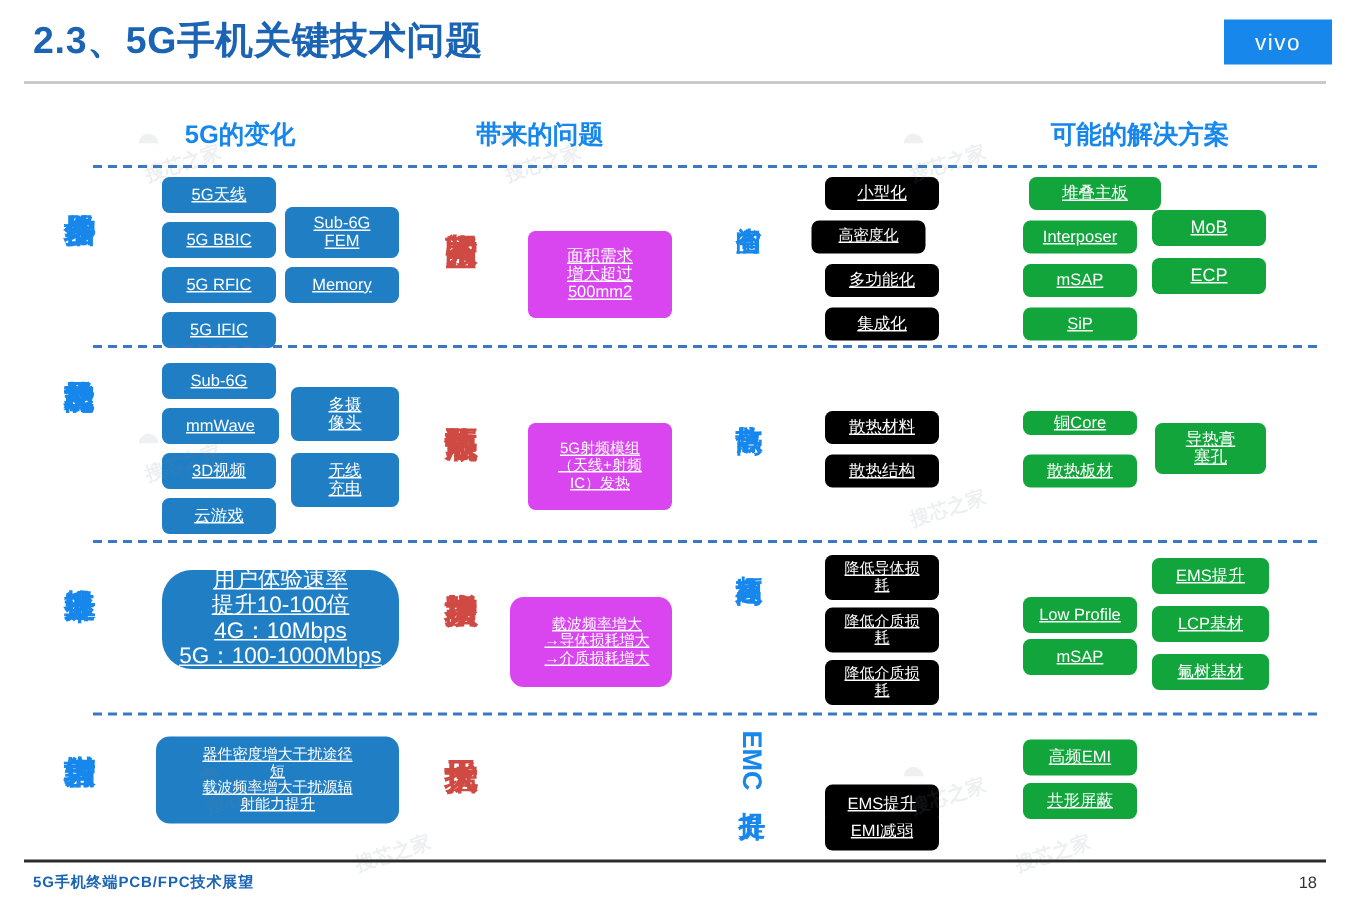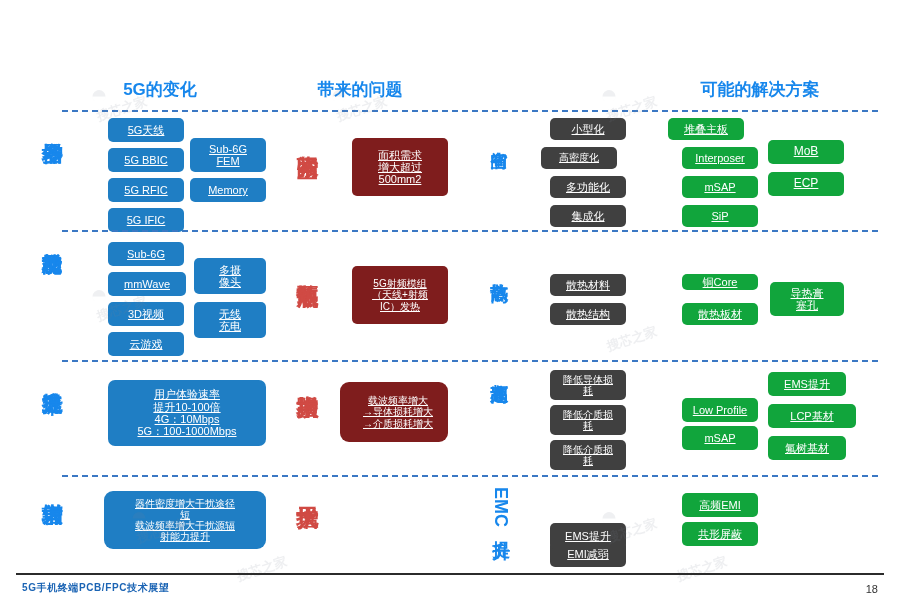--- a/index.html
+++ b/index.html
@@ -70,23 +70,23 @@
   .box {
     position: absolute;
     display: flex; align-items: center; justify-content: center;
     text-align: center; color: #fff;
     border-radius: 5px;
     line-height: 1.12;
     padding: 2px 3px;
     text-decoration: underline;
   }
   .box.blue-d  { background: #1f7ec4; }
-  .box.blue-l  { background: #404040; }
+  .box.blue-l  { background: #000000; }
   .box.green   { background: #11a53c; }
-  .box.red     { background: #7f1d1d; }
+  .box.red     { background: #d946ef; margin-top: 16px; }
 
   
   .footer-rule {
     position: absolute; left: 16px; right: 16px; bottom: 28px;
     height: 2px; background: #2b2b2b;
   }
   .footer-text {
     position: absolute; left: 22px; bottom: 8px;
     font-size: 10px; font-weight: bold; color: #1b64b4;
     letter-spacing: 0.6px; white-space: nowrap;
@@ -106,20 +106,25 @@
   .wm-ic {
     position: absolute; pointer-events: none;
     color: rgba(120,130,145,0.12); font-size: 30px;
   }
 </style>
 </head>
 <body>
 
 <div class="slide">
 
+  <div class="header">
+    <div class="slide-title">2.3、5G手机关键技术问题</div>
+    <div class="vivo-logo">vivo</div>
+    <div class="header-rule"></div>
+  </div>
 
   <div class="col-headers">
     <div class="col-head ch1">5G的变化</div>
     <div class="col-head ch2">带来的问题</div>
     <div class="col-head ch4">可能的解决方案</div>
   </div>
 
   <div class="rows">
 
     <div class="row r1">
@@ -142,21 +147,21 @@
 增大超过
 500mm2</div>
 
       <div class="vlabel blue" style="left:490px; top:28px; font-size:17px;">省空间</div>
 
       <div class="box blue-l" style="left:550px; top:8px;  width:76px; height:22px; font-size:11px;">小型化</div>
       <div class="box blue-l" style="left:541px; top:37px; width:76px; height:22px; font-size:10px;">高密度化</div>
       <div class="box blue-l" style="left:550px; top:66px; width:76px; height:22px; font-size:11px;">多功能化</div>
       <div class="box blue-l" style="left:550px; top:95px; width:76px; height:22px; font-size:11px;">集成化</div>
 
-      <div class="box green" style="left:668px; top:8px;  width:76px; height:22px; font-size:11px;">堆叠主板</div>
+      <div class="box green" style="left:686px; top:8px;  width:88px; height:22px; font-size:11px;">堆叠主板</div>
       <div class="box green" style="left:682px; top:37px; width:76px; height:22px; font-size:11px;">Interposer</div>
       <div class="box green" style="left:682px; top:66px; width:76px; height:22px; font-size:11px;">mSAP</div>
       <div class="box green" style="left:682px; top:95px; width:76px; height:22px; font-size:11px;">SiP</div>
 
       <div class="box green" style="left:768px; top:30px; width:76px; height:24px; font-size:12px;">MoB</div>
       <div class="box green" style="left:768px; top:62px; width:76px; height:24px; font-size:12px;">ECP</div>
     </div>
 
     <div class="row r2">
       <div class="row-divider"></div>
@@ -189,21 +194,21 @@
 
       <div class="box green" style="left:770px; top:52px; width:74px; height:34px; font-size:11px; white-space:pre-line;">导热膏
 塞孔</div>
     </div>
 
     <div class="row r3">
       <div class="row-divider"></div>
 
       <div class="vlabel blue" style="left:42px; top:16px; font-size:21px;">速率提升</div>
 
-      <div class="box blue-d" style="left:108px; top:20px; width:158px; height:66px; font-size:11px; white-space:pre-line; border-radius:7px;">用户体验速率
+      <div class="box blue-d" style="left:108px; top:20px; width:158px; height:66px; font-size:15px; white-space:pre-line; border-radius:20px;">用户体验速率
 提升10-100倍
 4G：10Mbps
 5G：100-1000Mbps</div>
 
       <div class="vlabel red" style="left:296px; top:18px; font-size:22px;">路损增大</div>
 
       <div class="box red" style="left:340px; top:22px; width:108px; height:60px; font-size:10px; white-space:pre-line; border-radius:9px;padding-left:11px;">载波频率增大
 →导体损耗增大
 →介质损耗增大</div>
 
@@ -213,21 +218,21 @@
 耗</div>
       <div class="box blue-l" style="left:550px; top:45px; width:76px; height:30px; font-size:10px; white-space:pre-line;">降低介质损
 耗</div>
       <div class="box blue-l" style="left:550px; top:80px; width:76px; height:30px; font-size:10px; white-space:pre-line;">降低介质损
 耗</div>
 
       <div class="box green" style="left:682px; top:38px; width:76px; height:24px; font-size:11px;">Low Profile</div>
       <div class="box green" style="left:682px; top:66px; width:76px; height:24px; font-size:11px;">mSAP</div>
 
       <div class="box green" style="left:768px; top:12px; width:78px; height:24px; font-size:11px;">EMS提升</div>
-      <div class="box green" style="left:768px; top:44px; width:88px; height:24px; font-size:11px;">LCP基材</div>
+      <div class="box green" style="left:768px; top:44px; width:78px; height:24px; font-size:11px;">LCP基材</div>
       <div class="box green" style="left:768px; top:76px; width:78px; height:24px; font-size:11px;">氟树基材</div>
     </div>
 
     <div class="row r4">
       <div class="row-divider"></div>
 
       <div class="vlabel blue" style="left:42px; top:12px; font-size:21px;">辐射增大</div>
 
       <div class="box blue-d" style="left:104px; top:16px; width:162px; height:58px; font-size:10px; white-space:pre-line; border-radius:9px;">器件密度增大干扰途径
 短

